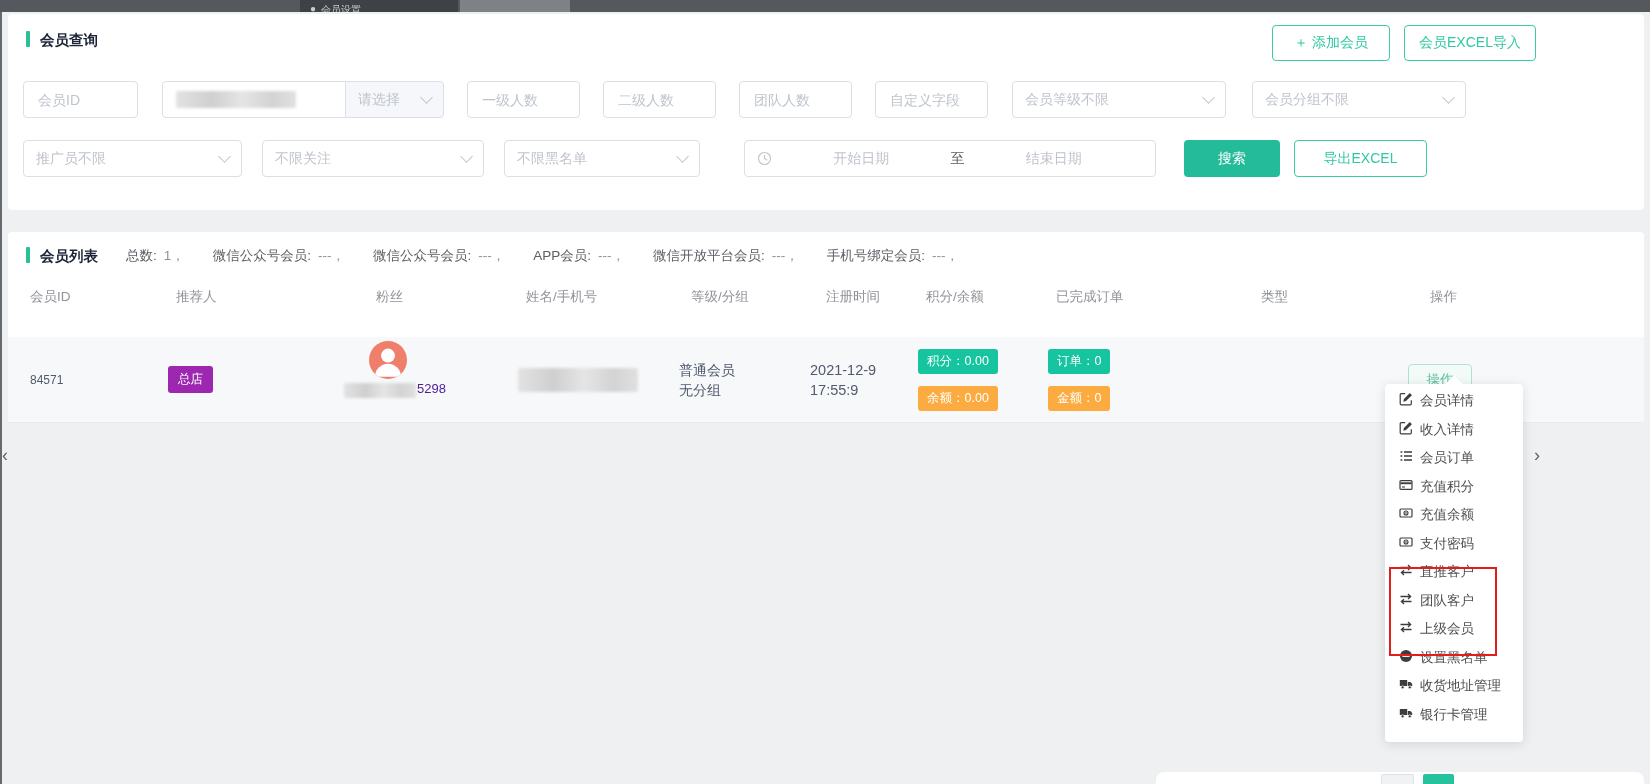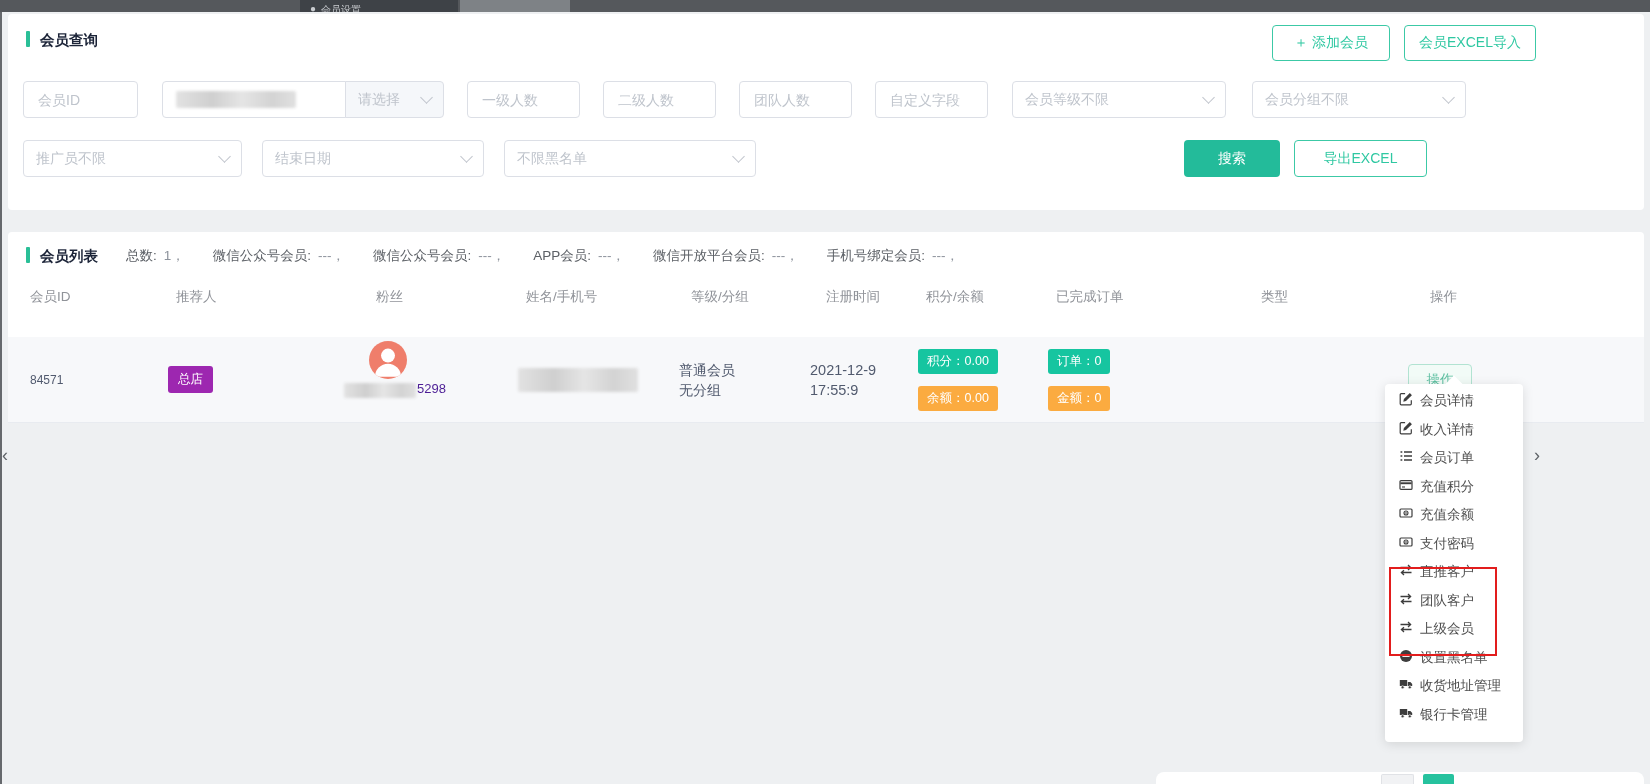--- a/index.html
+++ b/index.html
@@ -43,21 +43,21 @@
   #f-blur input{border-radius:4px 0 0 4px}
   #f-sel{left:337px;width:99px;background:#f5f7fa;border-radius:0 4px 4px 0}
   #f-l1{left:459px;width:113px}
   #f-l2{left:595px;width:113px}
   #f-team{left:731px;width:113px}
   #f-custom{left:867px;width:113px}
   #f-level{left:1004px;width:214px}
   #f-group{left:1244px;width:214px}
   #f-promoter{left:15px;width:219px}
   #f-follow{left:254px;width:222px}
-  #f-black{left:496px;width:252px}
+  #f-black{left:496px;width:196px}
   #f-date{left:736px;width:412px;color:#bfc4cc;justify-content:flex-start;gap:0;cursor:text}
   #f-date .dph{flex:1;text-align:center;color:#bfc4cc;font-size:14px}
   #f-date .dsep{color:#565b63;font-size:14px}
   #f-date svg{flex:none}
 
   .redacted{background:linear-gradient(90deg,#e2e2e2,#cfcfcf 30%,#e5e5e5 55%,#d3d3d3 80%,#e0e0e0);
        border-radius:2px;filter:blur(1.5px)}
 
   
   .stats{display:flex;align-items:center;gap:28px;margin-left:18px}
@@ -163,26 +163,37 @@
   <div class="select r1" id="f-group">
     <span>会员分组不限</span>
     <span class="chev"></span>
   </div>
 
   <div class="select r2" id="f-promoter">
     <span>推广员不限</span>
     <span class="chev"></span>
   </div>
   <div class="select r2" id="f-follow">
-    <span>结束日期</span>
+    <span>不限关注</span>
     <span class="chev"></span>
   </div>
   <div class="select r2" id="f-black">
     <span>不限黑名单</span>
     <span class="chev"></span>
+  </div>
+  <div class="select r2" id="f-date">
+    <span class="ic" style="display:flex">
+      <svg width="15" height="15" viewBox="0 0 16 16">
+          <circle cx="8" cy="8" r="6.4" fill="none" stroke="#c0c4cc" stroke-width="1.2"></circle>
+          <path d="M8 4.6V8l2.4 1.5" fill="none" stroke="#c0c4cc" stroke-width="1.2" stroke-linecap="round"></path>
+        </svg>
+    </span>
+    <span class="dph">开始日期</span>
+    <span class="dsep">至</span>
+    <span class="dph">结束日期</span>
   </div>
   <div class="btn" id="btn-search">搜索</div>
   <div class="btn btn-outline" id="btn-export">导出EXCEL</div>
 </div>
 
 <div class="panel" id="list-panel">
   <div class="panel-head" style="left:18px;top:15px">
     <div class="tbar"></div>
     <div class="title-text">会员列表</div>
     <div class="stats" id="stats-box">

